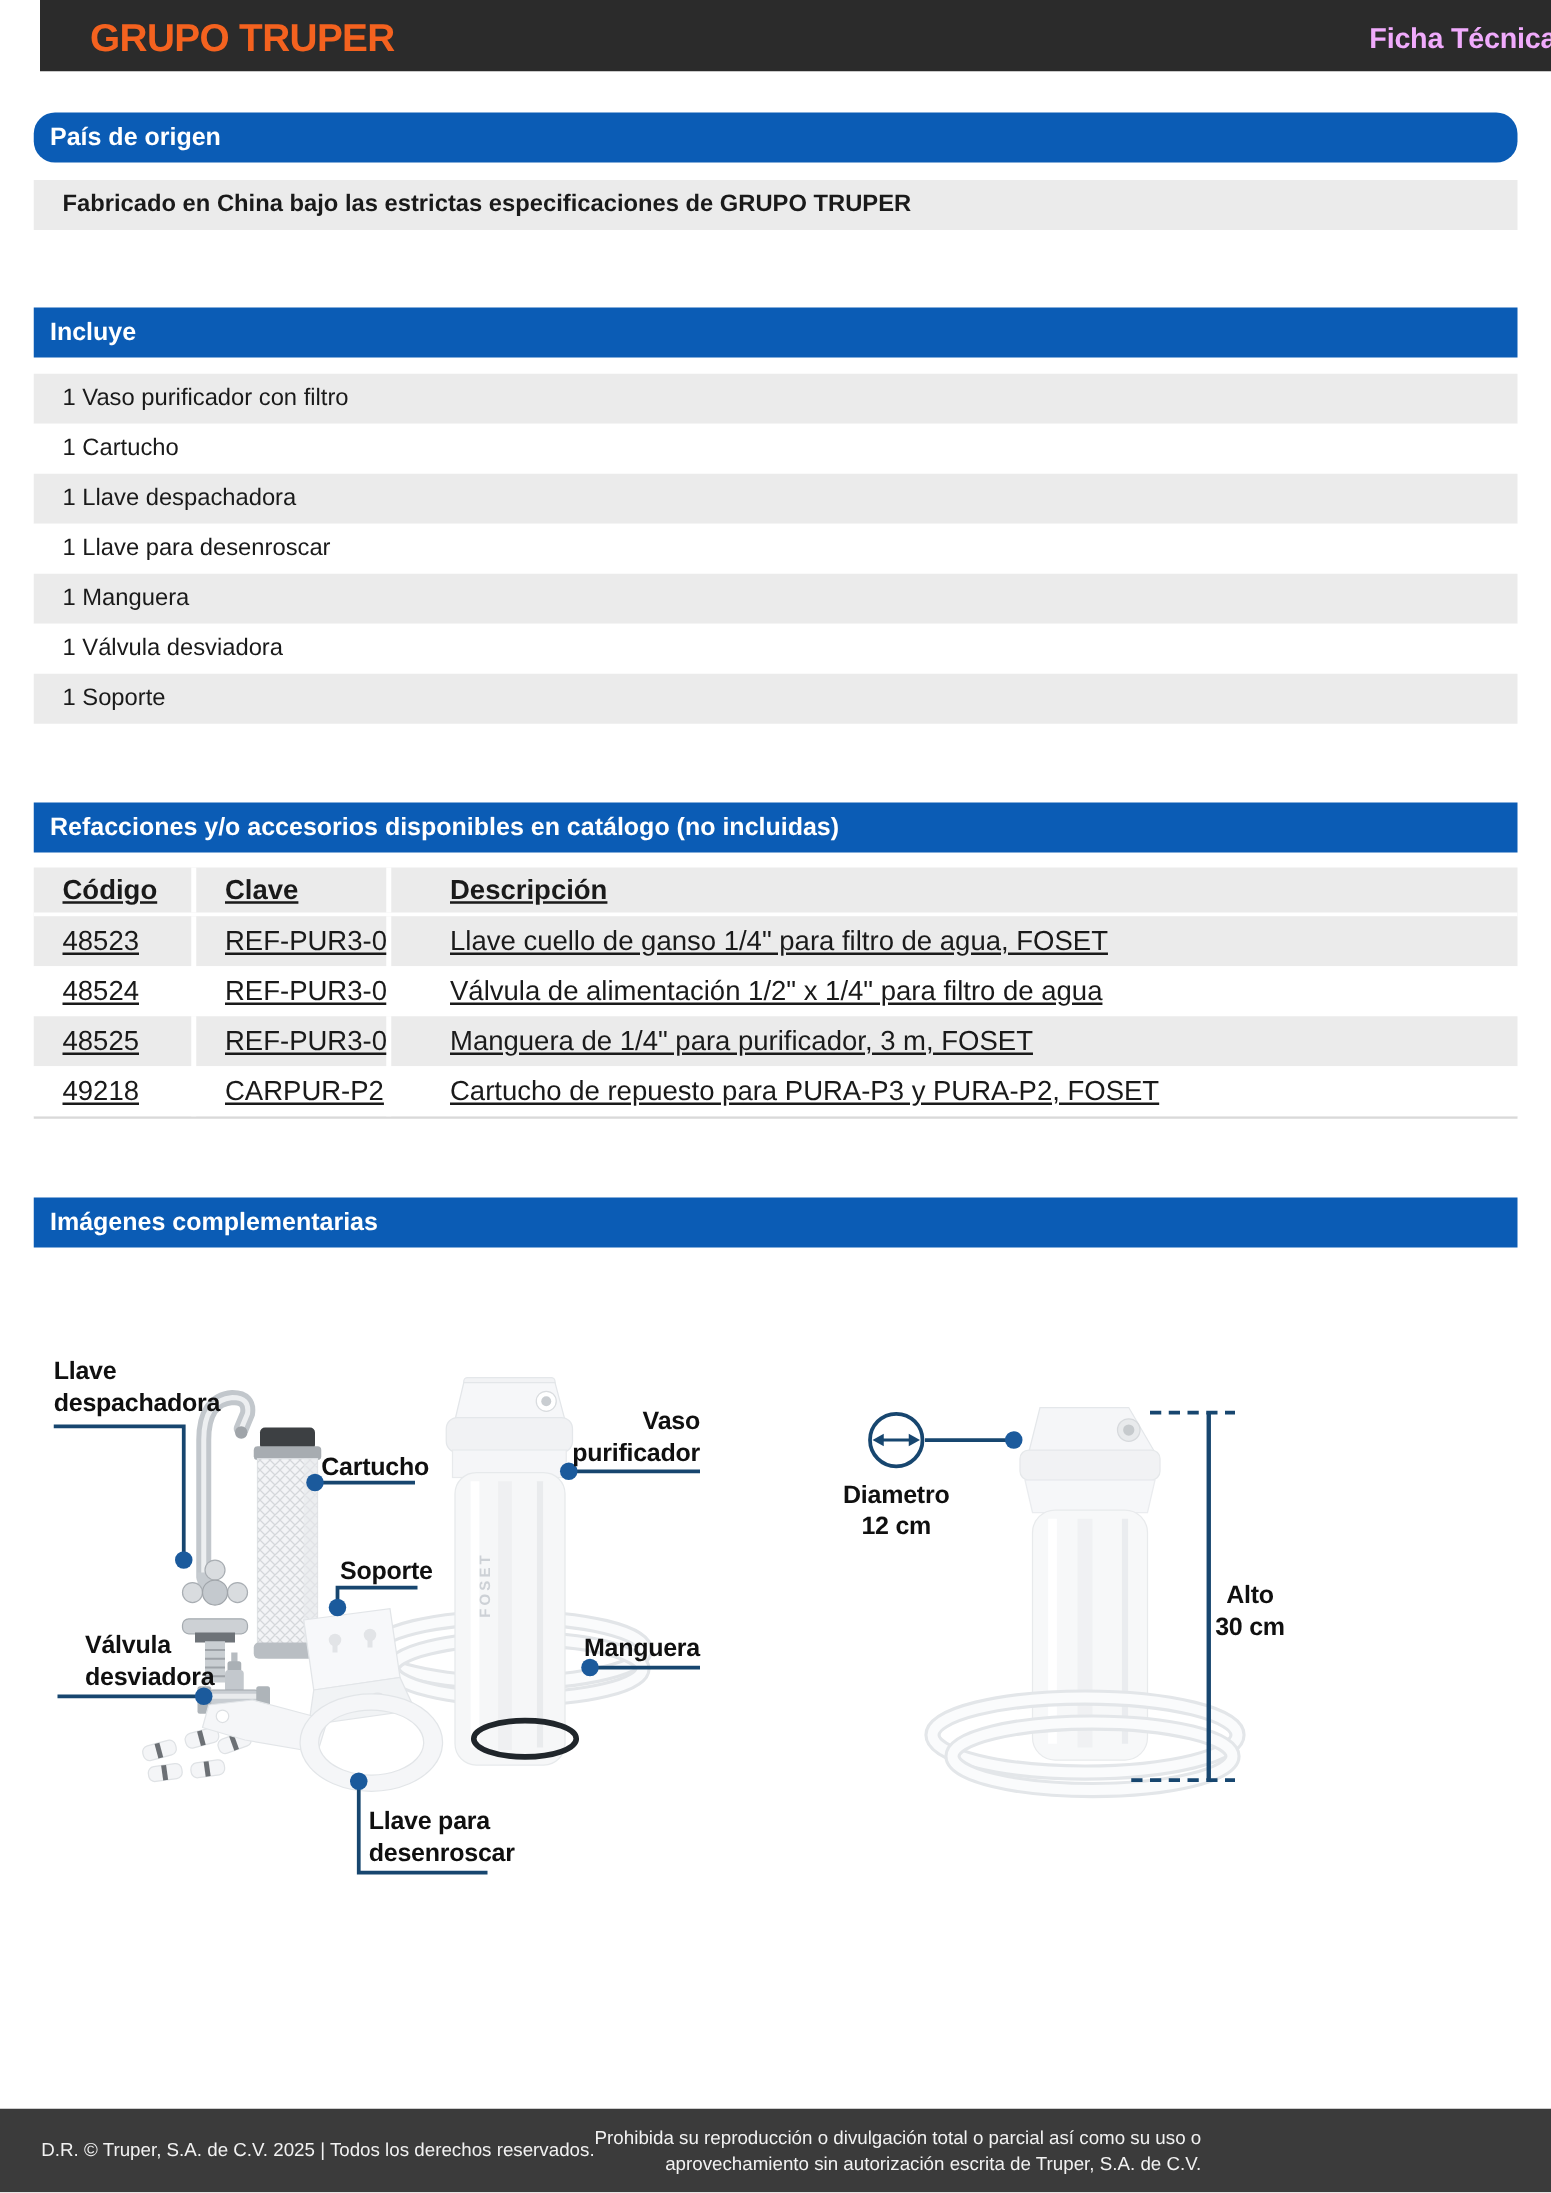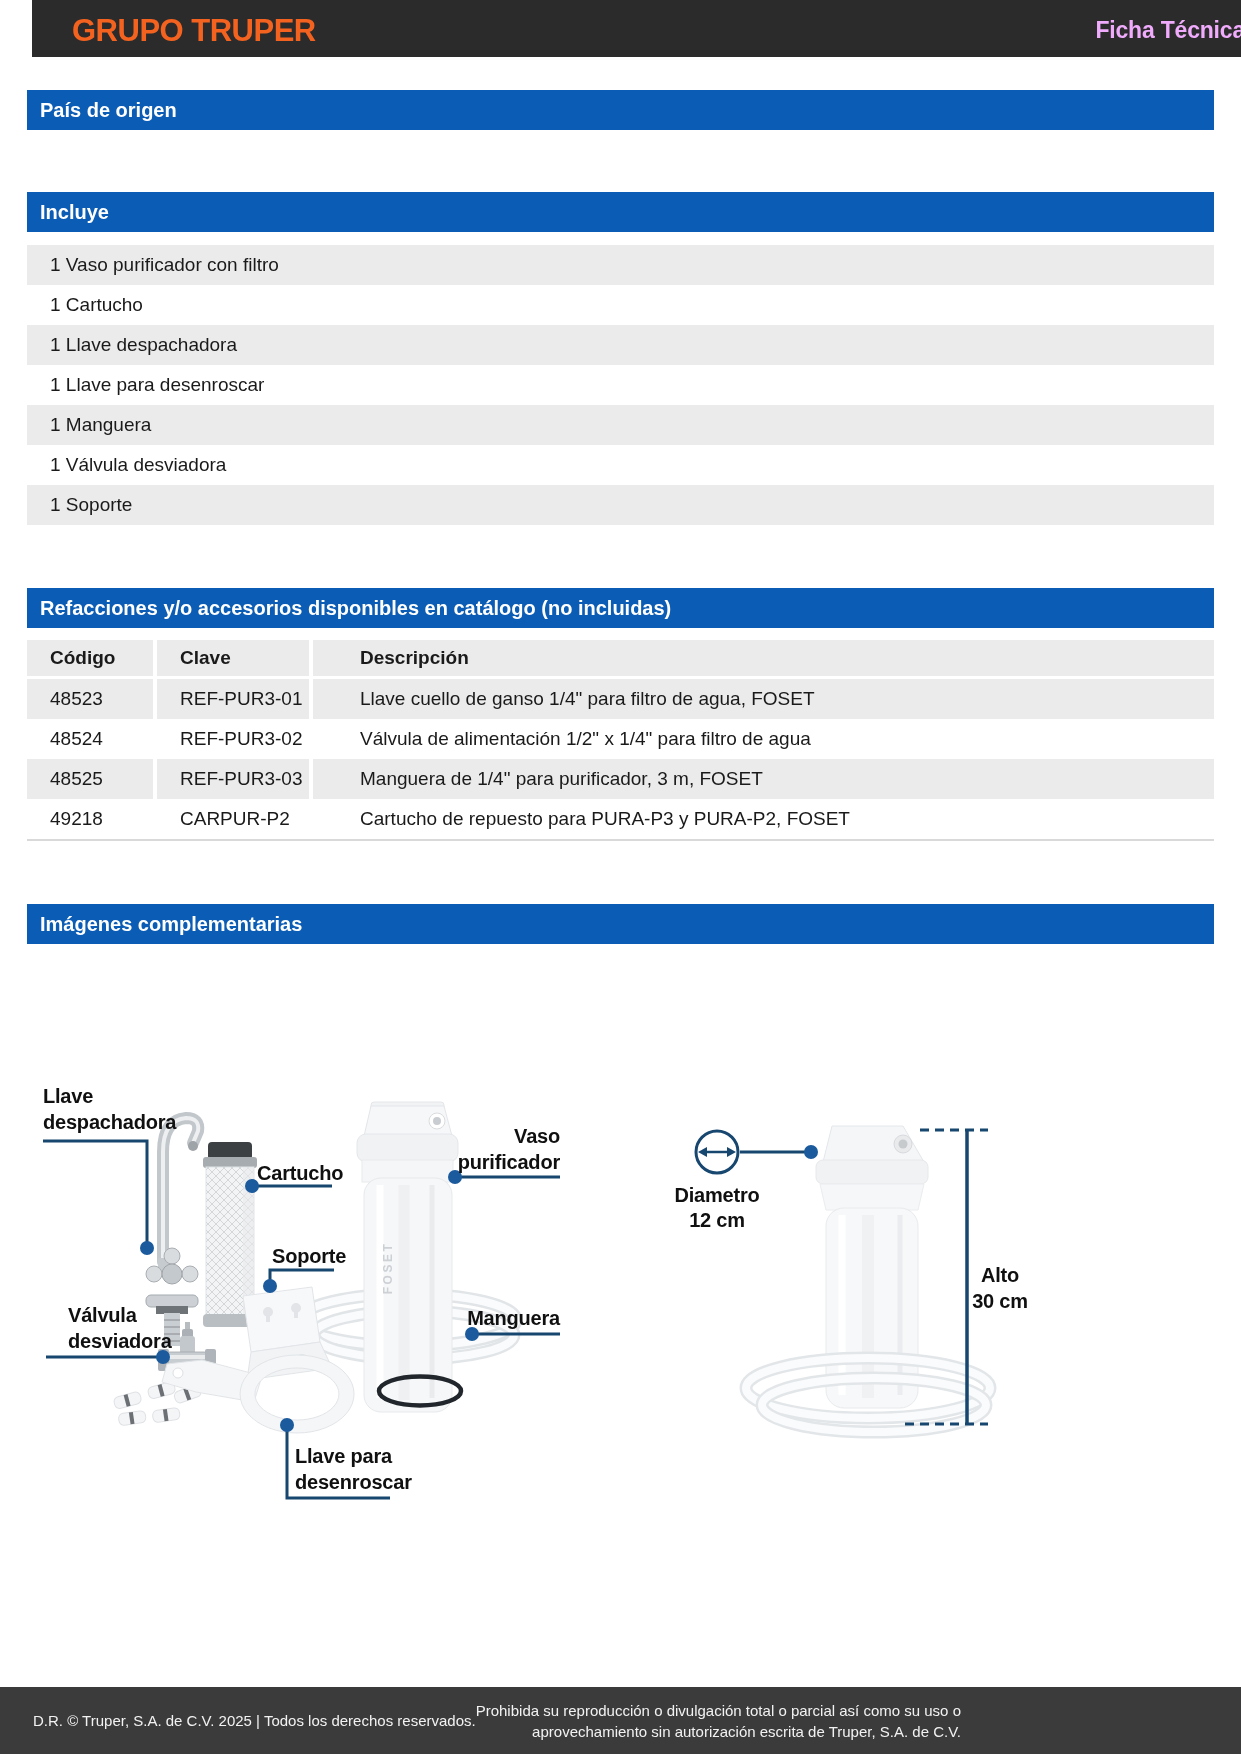--- a/index.html
+++ b/index.html
@@ -11,30 +11,30 @@
           display:flex;align-items:center;justify-content:space-between;box-sizing:border-box;
           padding:4px 28px 0 40px;margin-left:32px;}
   .brand{font-size:31px;font-weight:800;color:#f4621f;letter-spacing:-0.5px;
          font-family:"Liberation Sans",sans-serif;}
   .doctype{font-size:23px;font-weight:bold;color:#f0abfc;letter-spacing:-0.2px;}
 
   
   .content{position:absolute;top:57px;left:27px;width:1187px;}
   .bluebar{height:40px;line-height:40px;background:#0b5cb5;color:#ffffff;
            font-size:20px;font-weight:bold;padding-left:13px;box-sizing:border-box;}
-  .bar-origin{margin-top:33px;}
+  .bar-origin{margin-top:33px;border-radius:17px;}
   .origin-row{margin-top:14px;height:40px;line-height:40px;background:#ebebeb;
               font-size:19px;font-weight:bold;padding-left:23px;}
   .bar-includes{margin-top:62px;}
   .list{margin-top:13px;}
   .list .row{height:40px;line-height:40px;font-size:19px;padding-left:23px;background:#ffffff;}
   .list .row:nth-child(odd){background:#ebebeb;}
   .bar-parts{margin-top:63px;}
   .tbl{margin-top:12px;border-bottom:2px solid #d9d9d9;}
-  .tr{display:flex;height:40px;line-height:40px;font-size:19px;background:#ffffff;}
+  .tr{display:flex;height:40px;line-height:40px;font-size:22px;background:#ffffff;text-decoration:underline;}
   .tr.th{height:36px;line-height:36px;font-weight:bold;background:#ebebeb;border-bottom:3px solid #ffffff;}
   .tr:nth-child(even){background:#ebebeb;}
   .td{box-sizing:border-box;padding-left:23px;overflow:hidden;white-space:nowrap;}
   .c1{width:130px;border-right:4px solid #ffffff;}
   .c2{width:156px;border-right:4px solid #ffffff;}
   .c3{flex:1;margin-left:24px;}
   .bar-images{margin-top:63px;}
 
   
   .svg-left{position:absolute;left:27px;top:1000px;}
@@ -56,20 +56,21 @@
 <div class="page">
 
   <div class="topbar">
     <div class="brand">GRUPO TRUPER</div>
     <div class="doctype">Ficha Técnica</div>
   </div>
 
   <div class="content">
 
     <div class="bluebar bar-origin">País de origen</div>
+    <div class="origin-row">Fabricado en China bajo las estrictas especificaciones de GRUPO TRUPER</div>
 
     <div class="bluebar bar-includes">Incluye</div>
     <div class="list">
       <div class="row">1 Vaso purificador con filtro</div>
       <div class="row">1 Cartucho</div>
       <div class="row">1 Llave despachadora</div>
       <div class="row">1 Llave para desenroscar</div>
       <div class="row">1 Manguera</div>
       <div class="row">1 Válvula desviadora</div>
       <div class="row">1 Soporte</div>

